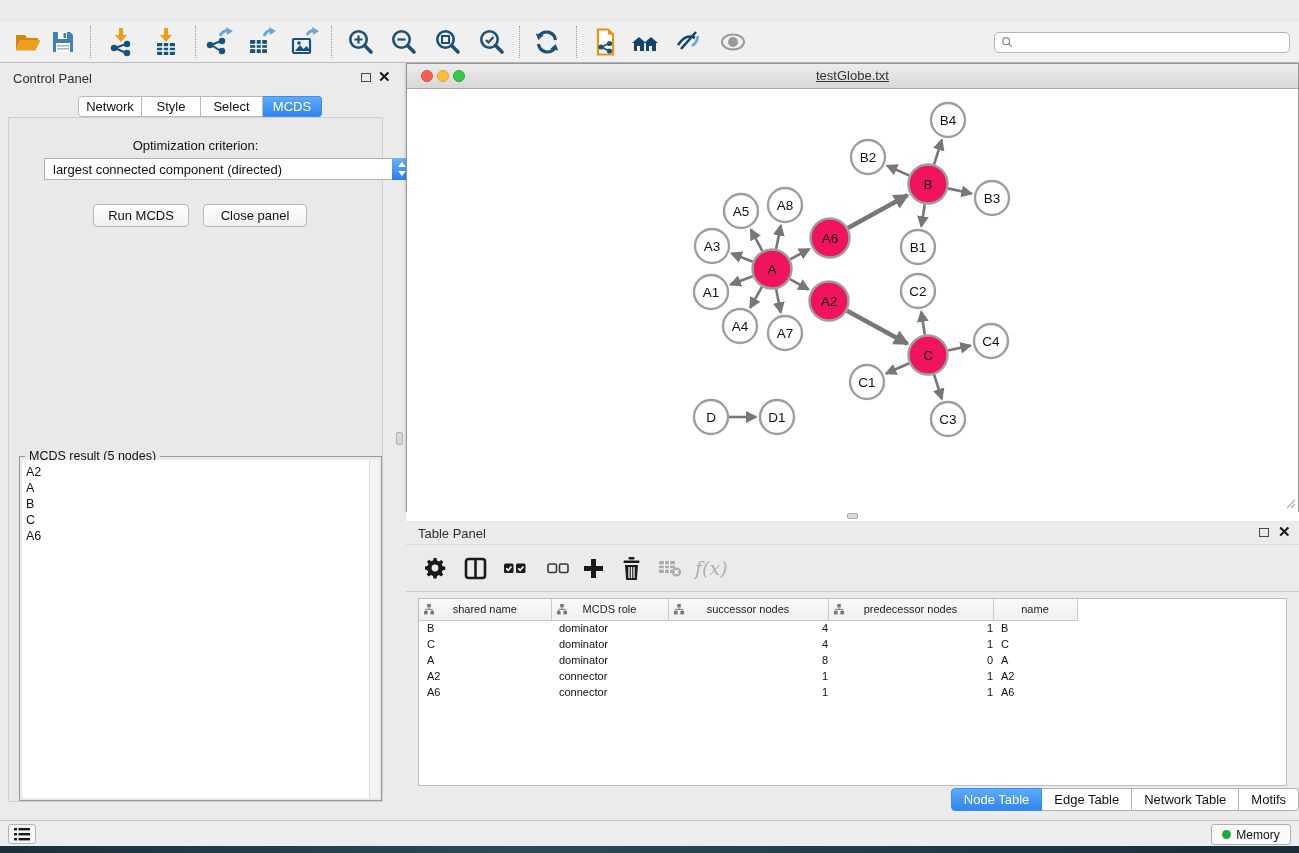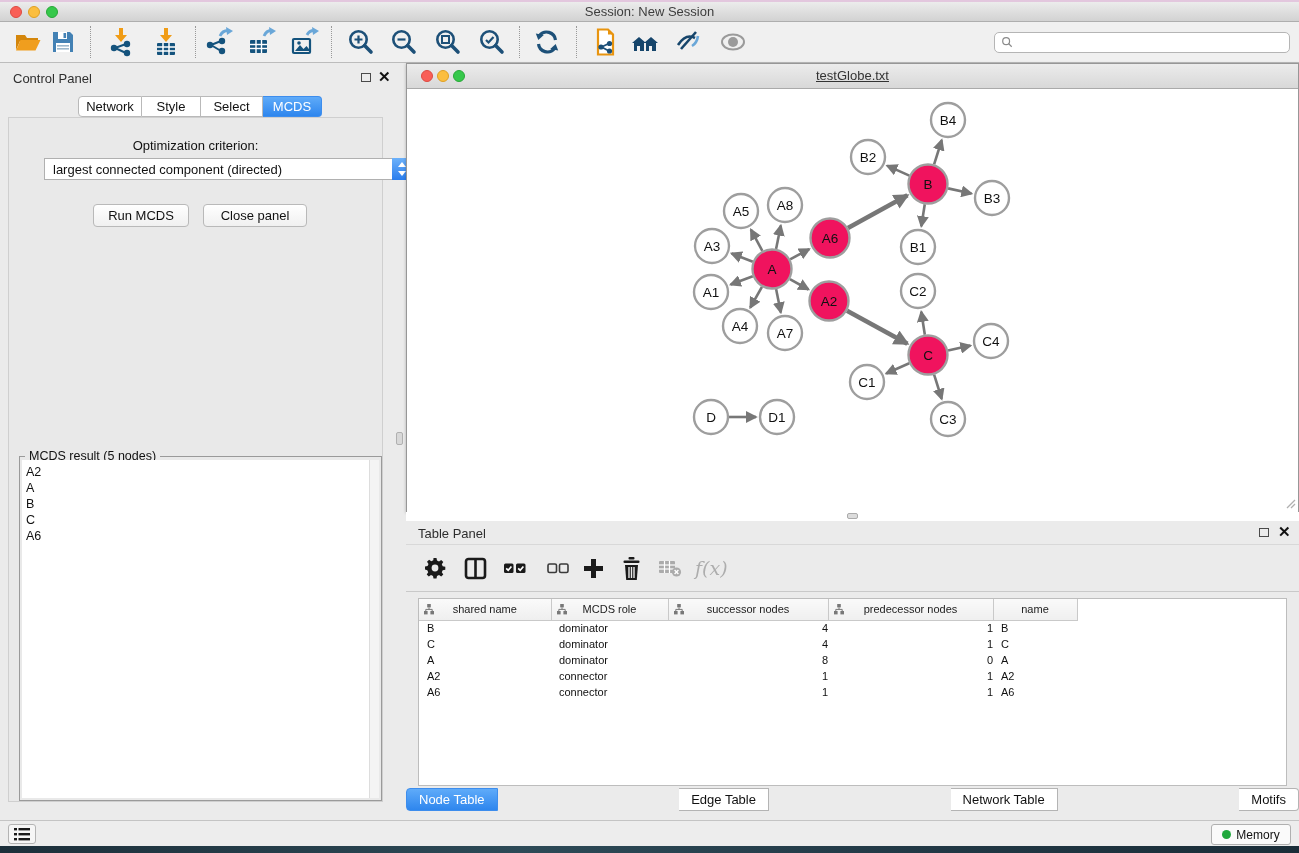--- a/index.html
+++ b/index.html
@@ -83,21 +83,21 @@
   .tbl-wrap { position:absolute; left:12px; top:77px; width:869px; height:188px; background:#fff;
     border:1px solid #bdbdbd; overflow:hidden; }
   table.nodetable { border-collapse:collapse; font-size:11px; color:#111; table-layout:fixed;padding-left:28px; }
   table.nodetable th { height:21px; background:linear-gradient(#fafafa,#efefef);
     border-right:1px solid #c9c9c9; border-bottom:1px solid #c9c9c9;
     font-weight:normal; font-size:11px; color:#222; position:relative; text-align:center; }
   table.nodetable th .colic { position:absolute; left:5px; top:5px; }
   table.nodetable td { height:16px; padding:0 0 0 8px; white-space:nowrap; }
   td.num { text-align:right; padding:0 14px 0 0; }
   td.num2 { text-align:right; padding:0 10px 0 0; }
-  .tp-tabs { position:absolute; left:0; right:0; top:267px; display:flex; justify-content:space-between; }
+  .tp-tabs { position:absolute; left:0; right:0; top:267px; display:flex; justify-content:flex-end; }
   .tp-tab { height:23px; background:#fff; border:1px solid #b4b4b4; border-left:none;
     font-size:13px; color:#111; line-height:21px; padding:0 12px; }
   .tp-tab:first-child { border-left:1px solid #b4b4b4; border-radius:4px 0 0 4px; }
   .tp-tab:last-child { border-radius:0 4px 4px 0; }
   .tp-tab.active { background:linear-gradient(#5fabf9,#2e86ee); color:#fff; border-color:#3d8ded; }
   
   .statusbar { position:absolute; left:0; top:820px; width:1299px; height:26px;
     background:#ededed; border-top:1px solid #c4c4c4; }
   .list-btn { position:absolute; left:8px; top:3px; width:28px; height:20px;
     background:#f6f6f6; border:1px solid #b4b4b4; border-radius:3px;
@@ -108,26 +108,20 @@
   .mem-dot { width:9px; height:9px; border-radius:50%; background:#1fa83c; }
   .wallpaper { position:absolute; left:0; top:846px; width:1299px; height:7px;
     background:linear-gradient(90deg,#1c2f3a,#2d4a57 40%,#223946 70%,#1a2d38); }
   .fx-label { font-family:"DejaVu Serif", serif; font-style:italic; font-size:19px; color:#adadad; }
 </style>
 </head>
 <body>
 
 <div id="app">
 
-  <div class="titlebar">
-    <span class="tl red"></span>
-    <span class="tl yellow"></span>
-    <span class="tl green"></span>
-    <div class="title">Session: New Session</div>
-  </div>
 
   <div class="toolbar">
     <span class="tbi" style="margin-left:13px">
       <svg viewBox="0 0 30 30">
           <path fill="#d4860b" d="M3 8h9l2 3h11v3H7L3 23z"></path>
           <path fill="#f09e1e" d="M3 23.5 7.5 13h20l-5 10.5z"></path>
         </svg>
     </span>
     <span class="tbi" style="margin-left:5px">
       <svg viewBox="0 0 30 30">

